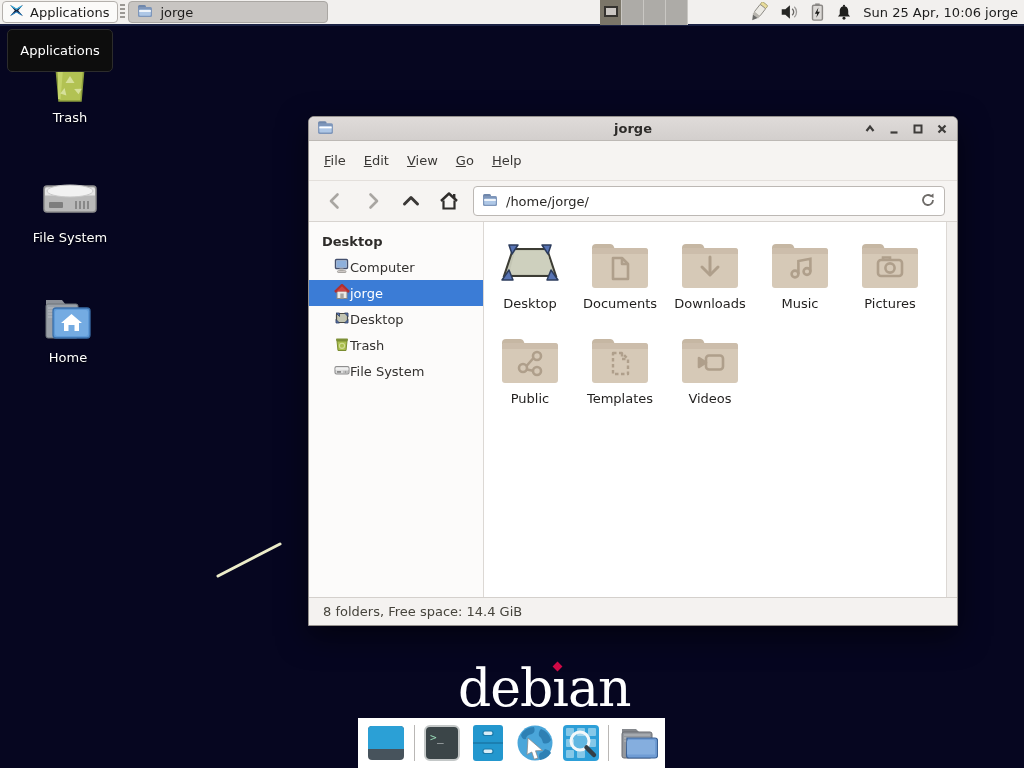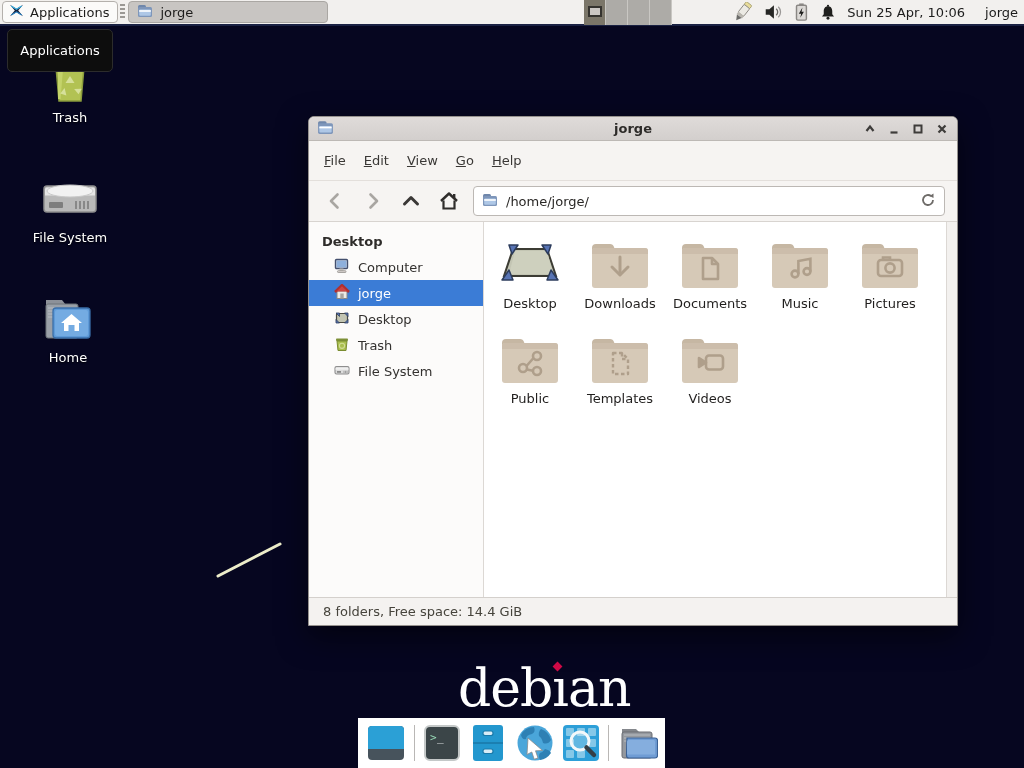--- a/index.html
+++ b/index.html
@@ -32,21 +32,21 @@
   .panel-spacer { flex:1; }
   .pager { display:flex; height:26px; margin-right:58px; }
   .pager .ws { width:22px; height:26px; background:#adaba7; border-right:1px solid #c9c7c3; position:relative; }
   .pager .ws.active { background:#7b7669; }
   .pager .ws.active .win {
     position:absolute; left:4px; top:7px; width:14px; height:11px;
     background:#cbc7c3; border:2px solid #35332f;
   }
   .tray { display:flex; align-items:center; gap:9px; margin-right:10px; }
   .tray svg { display:block; }
-  .clock { color:#1c1c1c; margin-right:20px; white-space:nowrap; }
+  .clock { color:#1c1c1c; margin-right:4px; white-space:nowrap; }
   .panel-user { color:#1c1c1c; margin-right:6px; }
 
   
   .tooltip {
     position:absolute; left:7px; top:29px; width:106px; height:43px;
     background:#0d0d0d; border:1px solid #2c2c2c; border-radius:5px;
     color:#fff; display:flex; align-items:center; justify-content:center;
     z-index:40; font-size:13px;
   }
 
@@ -96,21 +96,21 @@
   .navbtn { width:28px; height:28px; display:flex; align-items:center; justify-content:center; }
   .pathbar {
     flex:1; height:30px; background:#fff; border:1px solid #bcb8b4;
     border-radius:4px; display:flex; align-items:center; padding:0 8px; gap:8px;
   }
   .pathbar .ptext { flex:1; color:#2a2826; }
 
   .win-body { flex:1; display:flex; min-height:0; background:#fff; }
   .sidebar { width:175px; background:#fcfbfa; border-right:1px solid #dcd8d4; padding-top:6px; overflow:hidden; }
   .side-header { font-weight:bold; color:#2e2c2a; padding:6px 0 5px 13px; }
-  .side-row { height:26px; display:flex; align-items:center; gap:8px; padding-left:25px; color:#33312f; }
+  .side-row { height:26px; display:flex; align-items:center; padding-left:25px; color:#33312f; }
   .side-row.selected { background:#3b7cd6; color:#fff; }
   .side-row svg { flex:0 0 auto; }
 
   .mainpane { flex:1; padding:8px 0 0 1px; position:relative; }
   .filegrid { display:flex; flex-wrap:wrap; width:455px; }
   .fitem { width:90px; height:95px; display:flex; flex-direction:column; align-items:center; }
   .fitem .fic { height:60px; display:flex; align-items:flex-end; justify-content:center; }
   .fitem .flbl { margin-top:6px; color:#211f1e; font-size:13px; }
   .vscroll { width:11px; background:#f3f1ef; border-left:1px solid #dcd8d4; }
 
@@ -423,42 +423,42 @@
           </div>
           <div class="flbl">Desktop</div>
         </div>
 
         <div class="fitem">
           <div class="fic">
             <svg width="64" height="52" viewBox="0 0 64 52">
               <path d="M4 10 q0-4 4-4 h14 q3 0 4 3 l1 3 h-23 z" fill="#c6b7a3"></path>
               <rect x="4" y="10" width="56" height="40" rx="3" fill="#d6c9b7"></rect>
               <path d="M4 13 q0-3 3-3 h50 q3 0 3 3 v3 h-56 z" fill="#ccbdab"></path>
+              <g stroke="#af9f8b" stroke-width="2.6" fill="none" stroke-linejoin="round">
+                <path d="M25 20 h9 l6 6 v15 h-15 z"></path>
+                <path d="M34 20 v6 h6"></path>
+              </g>
+            </svg>
+          </div>
+          <div class="flbl">Documents</div>
+        </div>
+
+        <div class="fitem">
+          <div class="fic">
+            <svg width="64" height="52" viewBox="0 0 64 52">
+              <path d="M4 10 q0-4 4-4 h14 q3 0 4 3 l1 3 h-23 z" fill="#c6b7a3"></path>
+              <rect x="4" y="10" width="56" height="40" rx="3" fill="#d6c9b7"></rect>
+              <path d="M4 13 q0-3 3-3 h50 q3 0 3 3 v3 h-56 z" fill="#ccbdab"></path>
               <g stroke="#af9f8b" stroke-width="3" fill="none" stroke-linecap="round" stroke-linejoin="round">
                 <path d="M32 19 v17"></path>
                 <path d="M24 29 l8 8 l8 -8"></path>
               </g>
             </svg>
           </div>
           <div class="flbl">Downloads</div>
-        </div>
-
-        <div class="fitem">
-          <div class="fic">
-            <svg width="64" height="52" viewBox="0 0 64 52">
-              <path d="M4 10 q0-4 4-4 h14 q3 0 4 3 l1 3 h-23 z" fill="#c6b7a3"></path>
-              <rect x="4" y="10" width="56" height="40" rx="3" fill="#d6c9b7"></rect>
-              <path d="M4 13 q0-3 3-3 h50 q3 0 3 3 v3 h-56 z" fill="#ccbdab"></path>
-              <g stroke="#af9f8b" stroke-width="2.6" fill="none" stroke-linejoin="round">
-                <path d="M25 20 h9 l6 6 v15 h-15 z"></path>
-                <path d="M34 20 v6 h6"></path>
-              </g>
-            </svg>
-          </div>
-          <div class="flbl">Documents</div>
         </div>
 
         <div class="fitem">
           <div class="fic">
             <svg width="64" height="52" viewBox="0 0 64 52">
               <path d="M4 10 q0-4 4-4 h14 q3 0 4 3 l1 3 h-23 z" fill="#c6b7a3"></path>
               <rect x="4" y="10" width="56" height="40" rx="3" fill="#d6c9b7"></rect>
               <path d="M4 13 q0-3 3-3 h50 q3 0 3 3 v3 h-56 z" fill="#ccbdab"></path>
               <g stroke="#af9f8b" fill="none" stroke-width="2.6">
                 <circle cx="27" cy="36" r="3.4"></circle>

